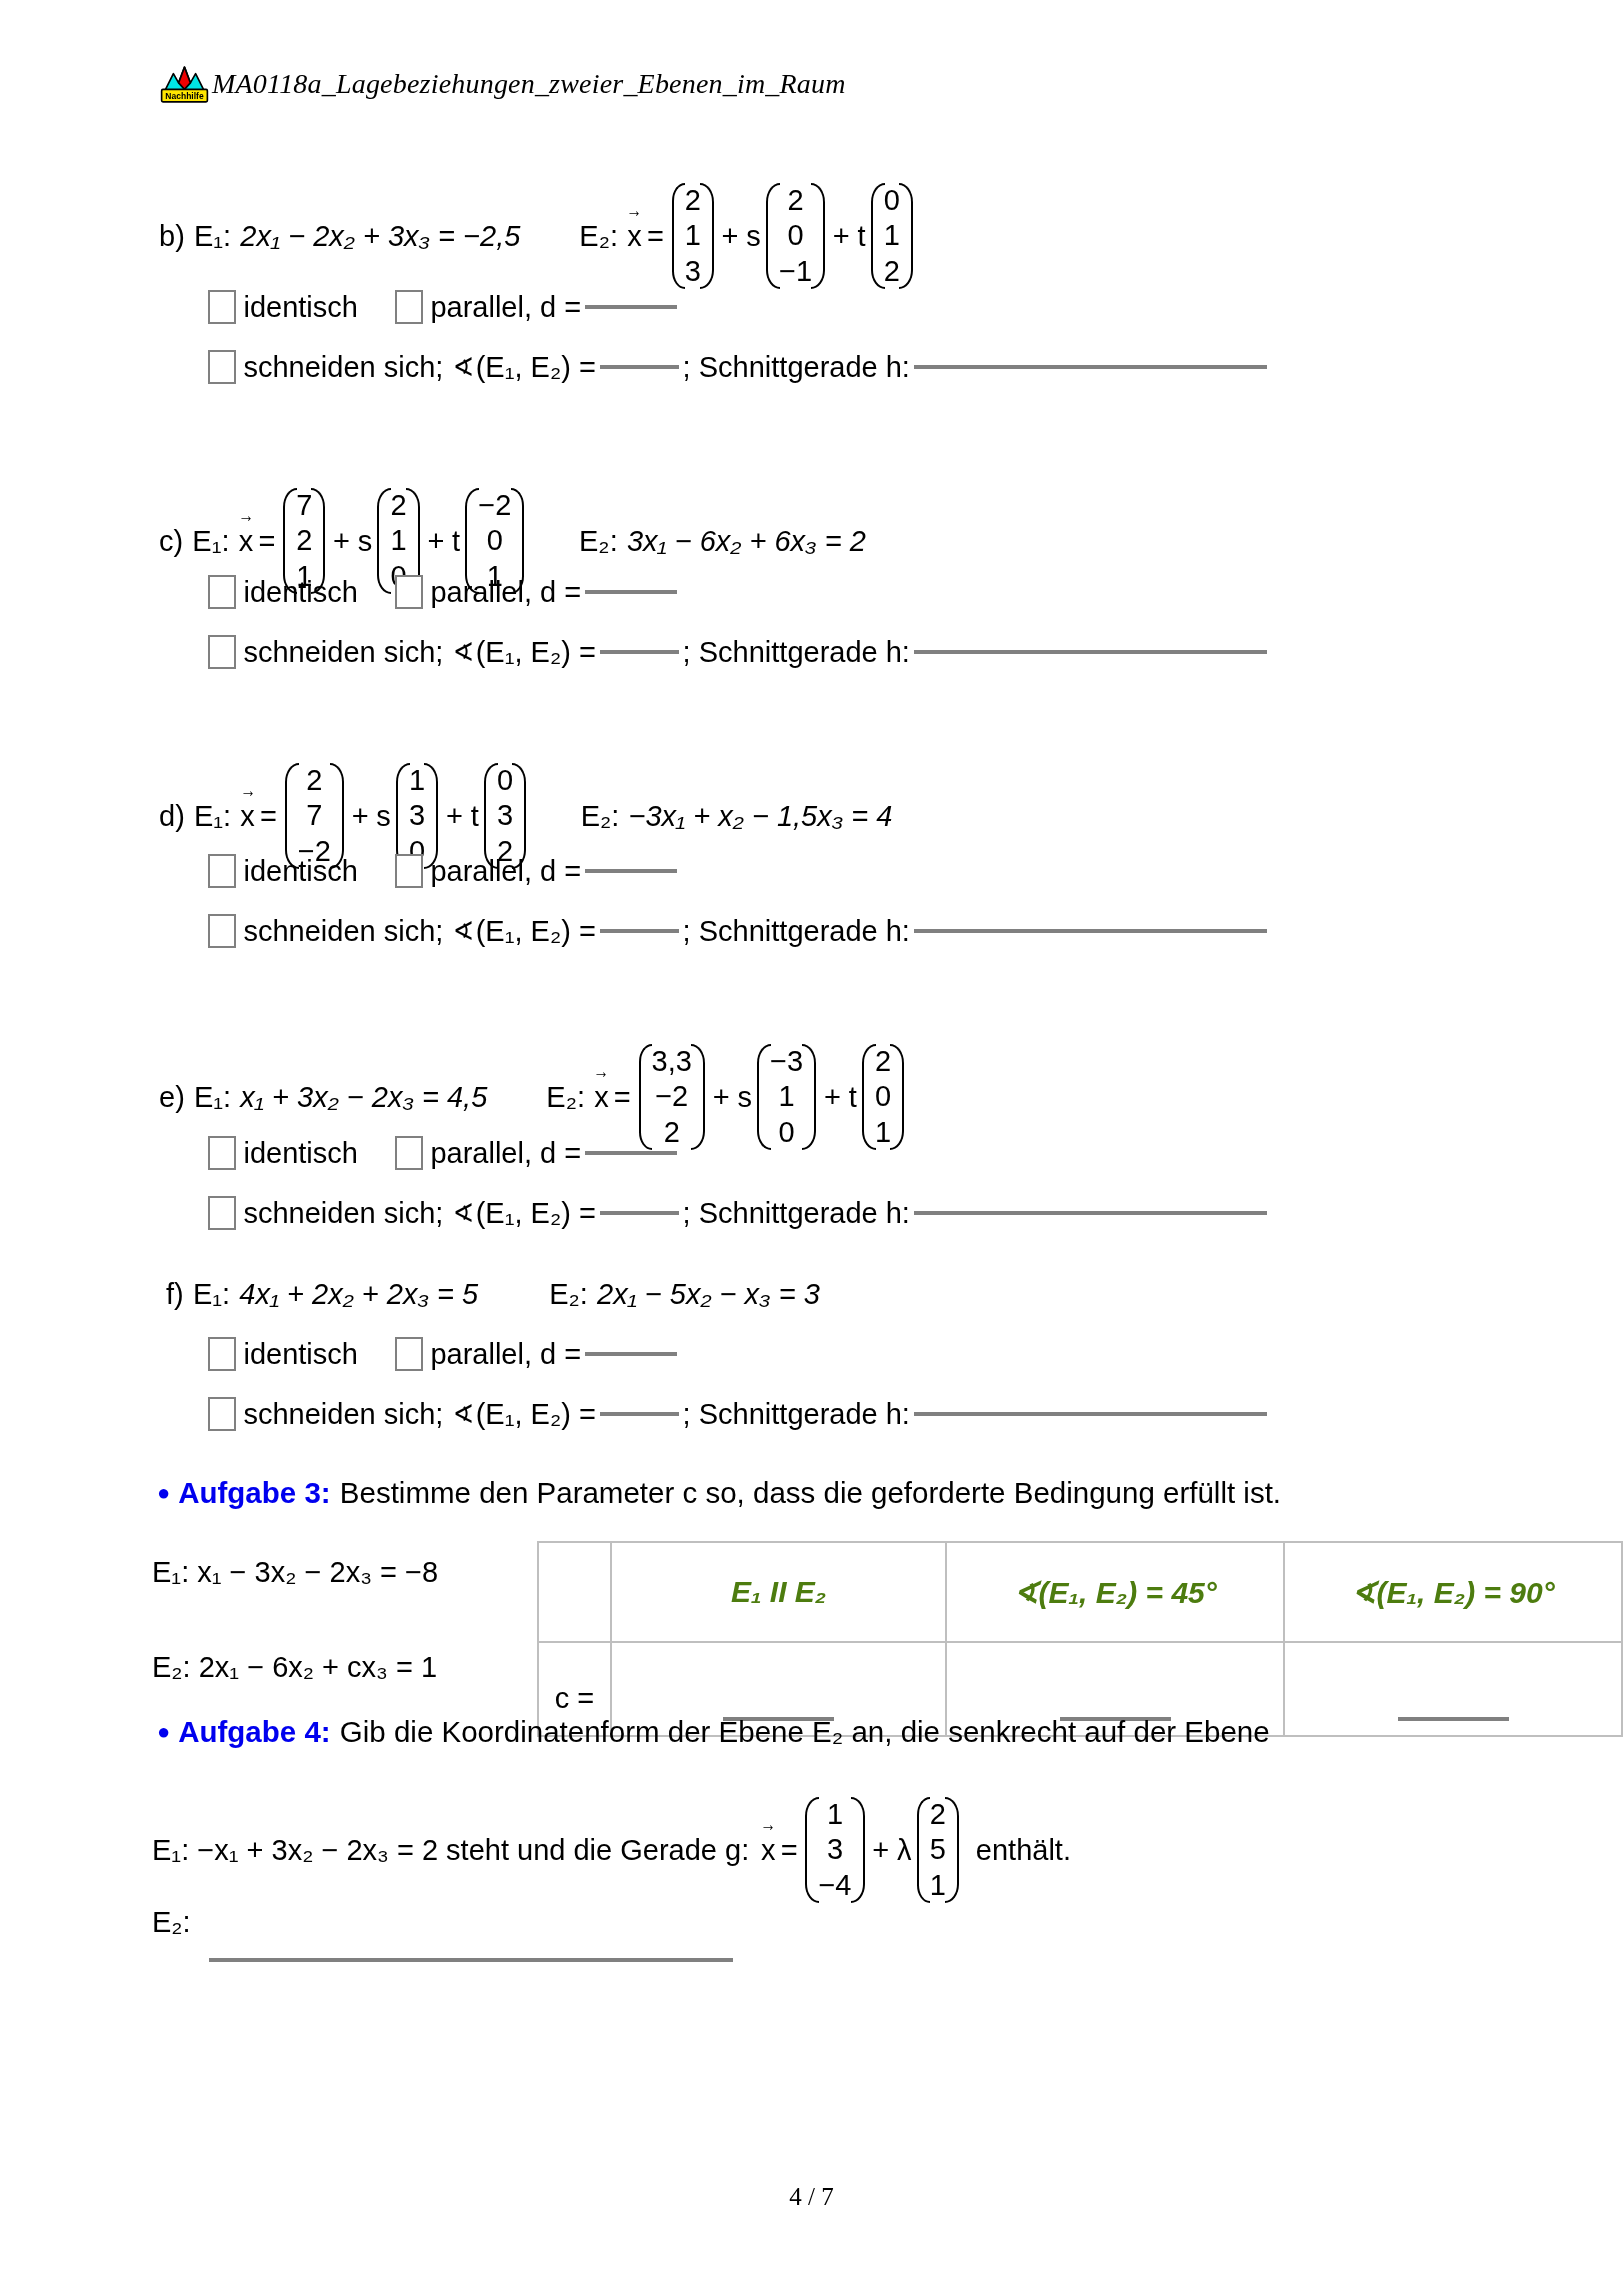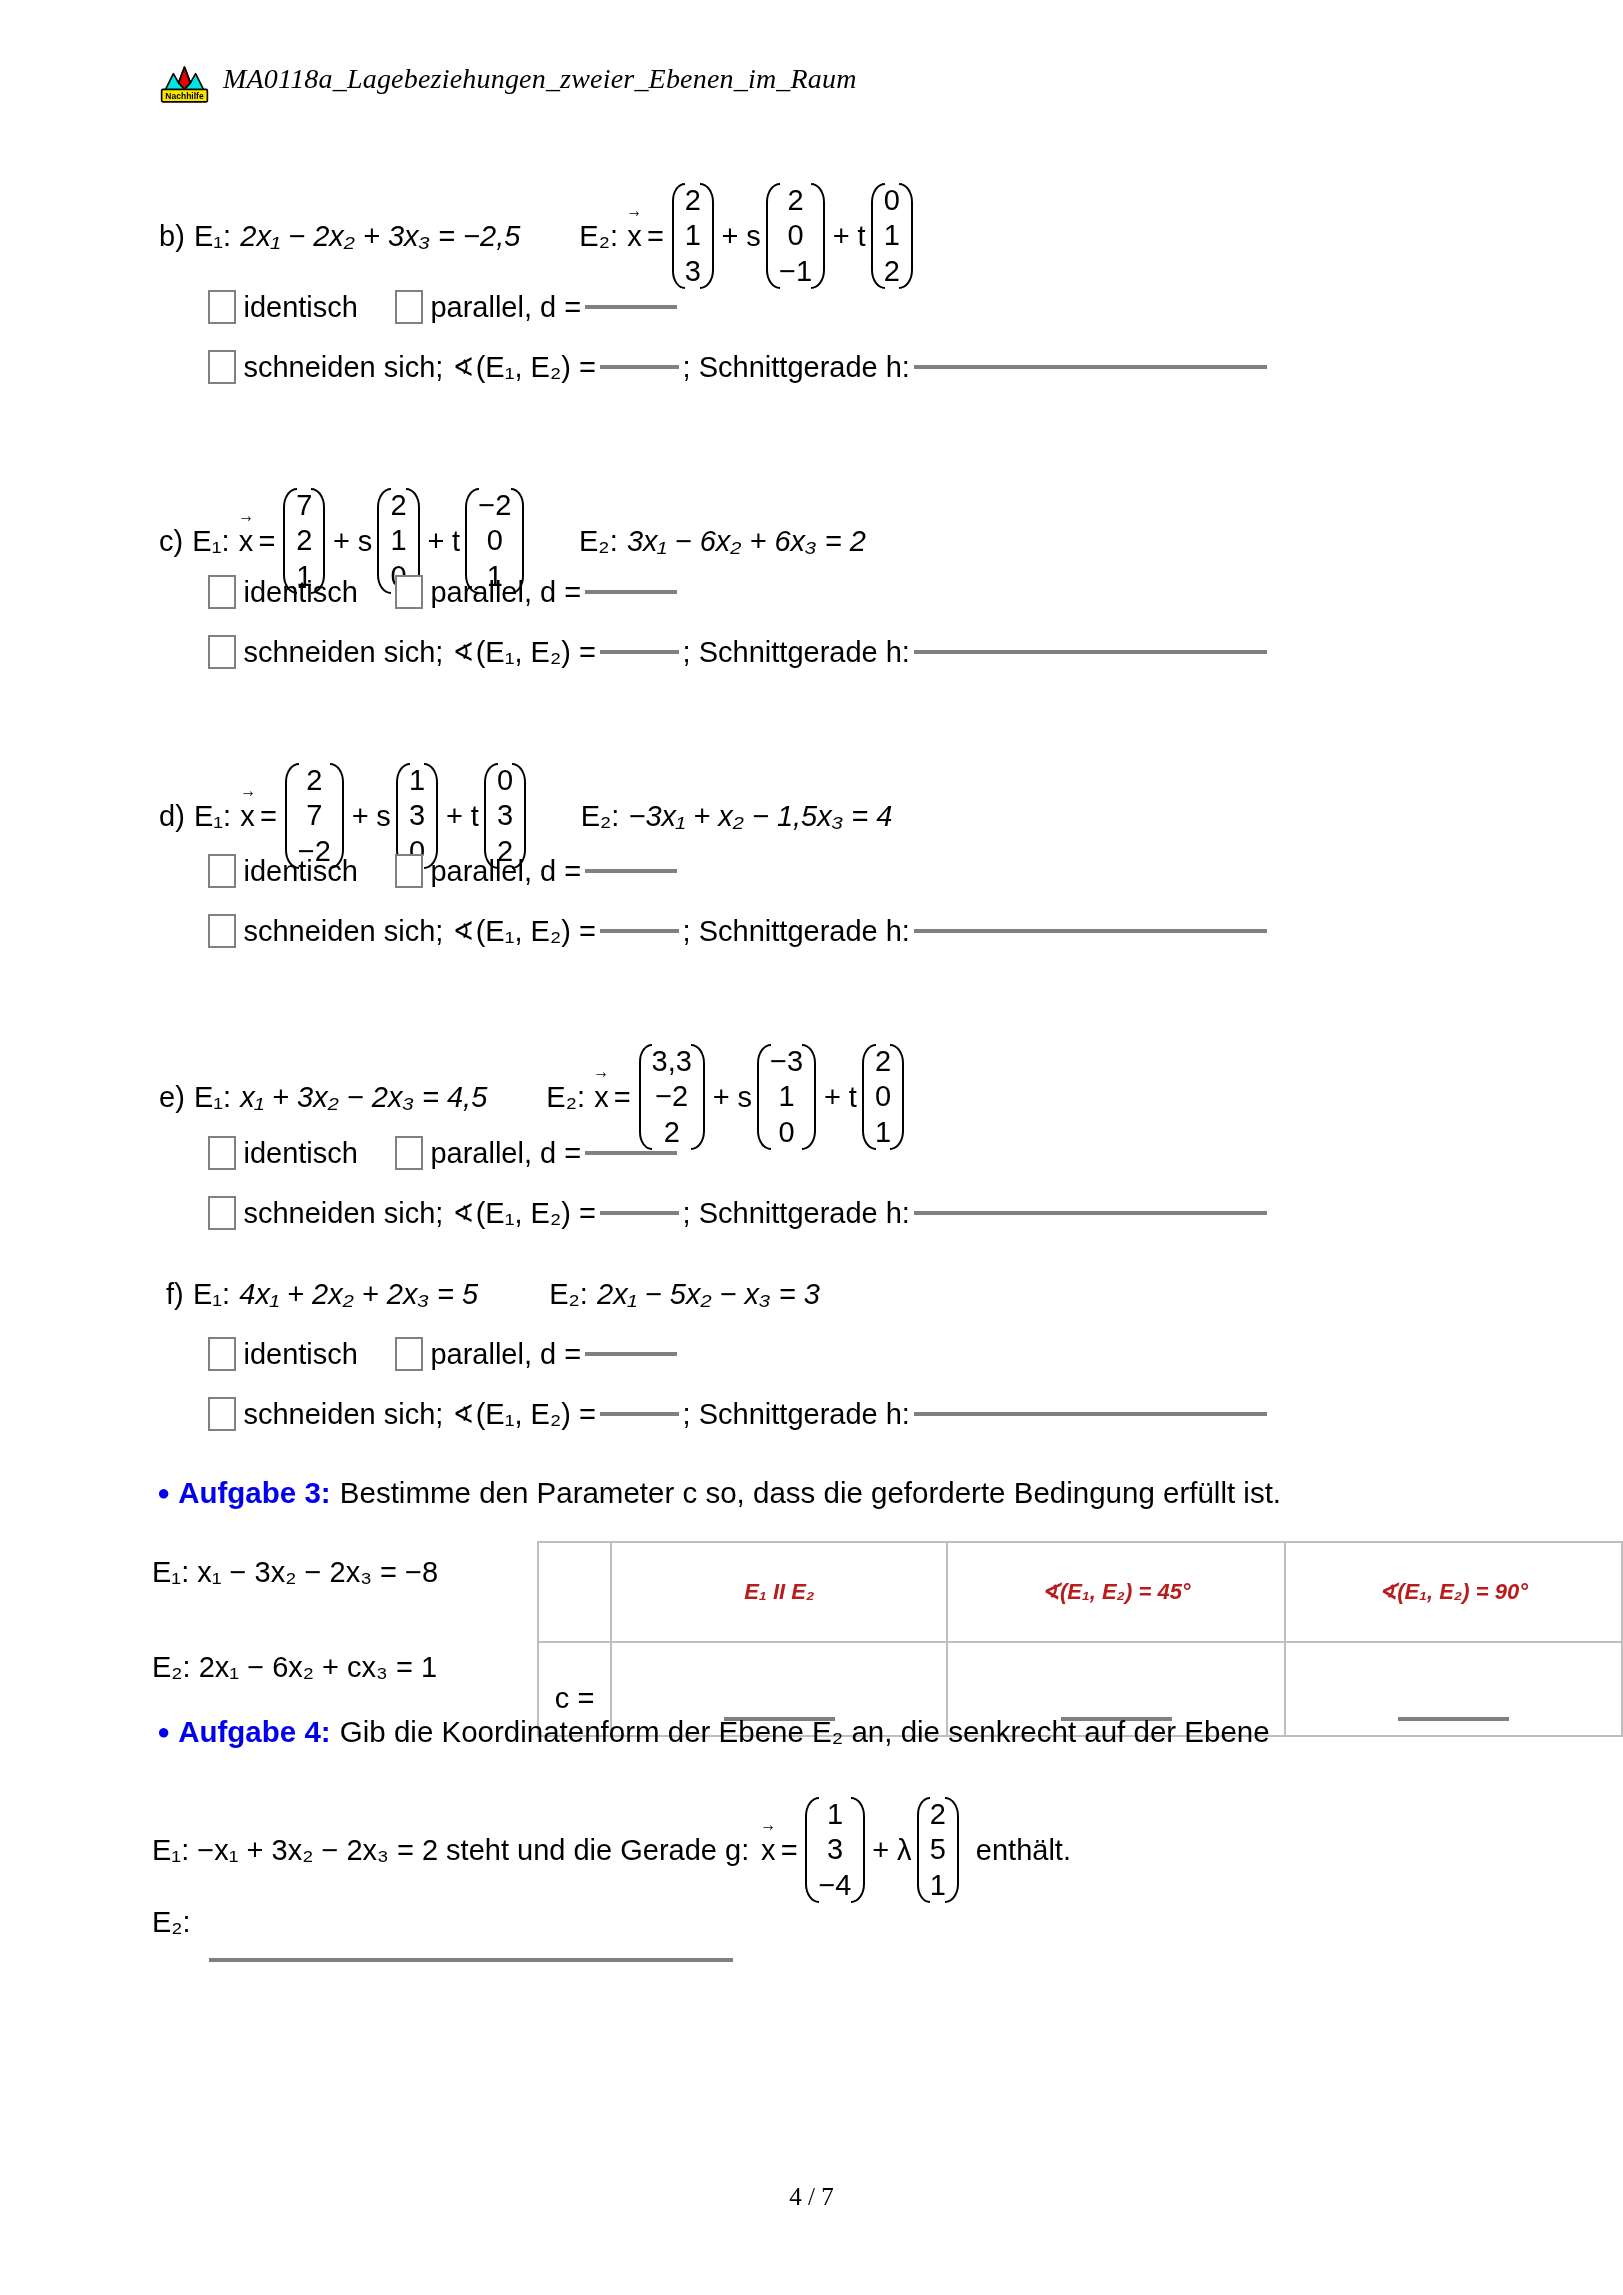--- a/index.html
+++ b/index.html
@@ -18,22 +18,22 @@
     background: #ffffff;
     overflow: hidden;
   }
 
   
   .header {
     position: absolute;
     left: 159px;
     top: 63px;
     display: flex;
-    align-items: flex-start;
-    gap: 13px;
+    align-items: center;
+    gap: 2px;
   }
   .logo {
     width: 51px;
     height: 41px;
     position: relative;
     flex: 0 0 auto;
   }
   .logo svg { display: block; }
   .header-title {
     font-family: "Liberation Serif", serif;
@@ -176,24 +176,24 @@
     border: 2px solid #bfbfbf;
     padding: 0;
     text-align: center;
     vertical-align: middle;
   }
   .a3table .c-blank { width: 72px; }
   .a3table .c-data  { width: 340px; }
   .a3table tr.head td { height: 98px; }
   .a3table tr.body td { height: 92px; }
   .hdr-blue {
-    color: #b91c1c;
+    color: #4d7c0f;
     font-weight: bold;
     font-style: italic;
-    font-size: 22px;
+    font-size: 30px;
     white-space: nowrap;
   }
   .ceq {
     font-size: 29px;
     white-space: nowrap;
   }
   .cell-blank {
     display: inline-block;
     border-bottom: 4.6px solid #808080;
     width: 111px;

